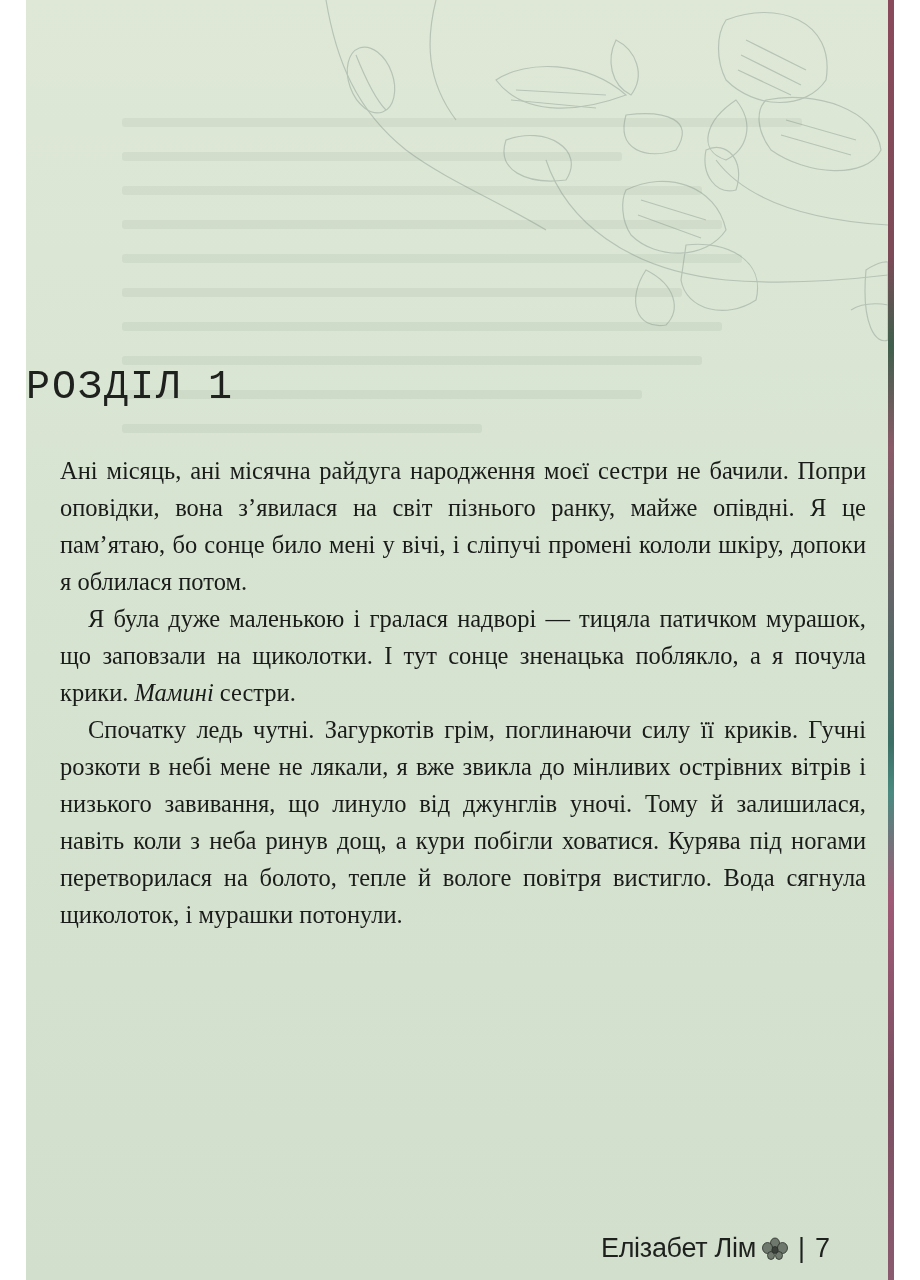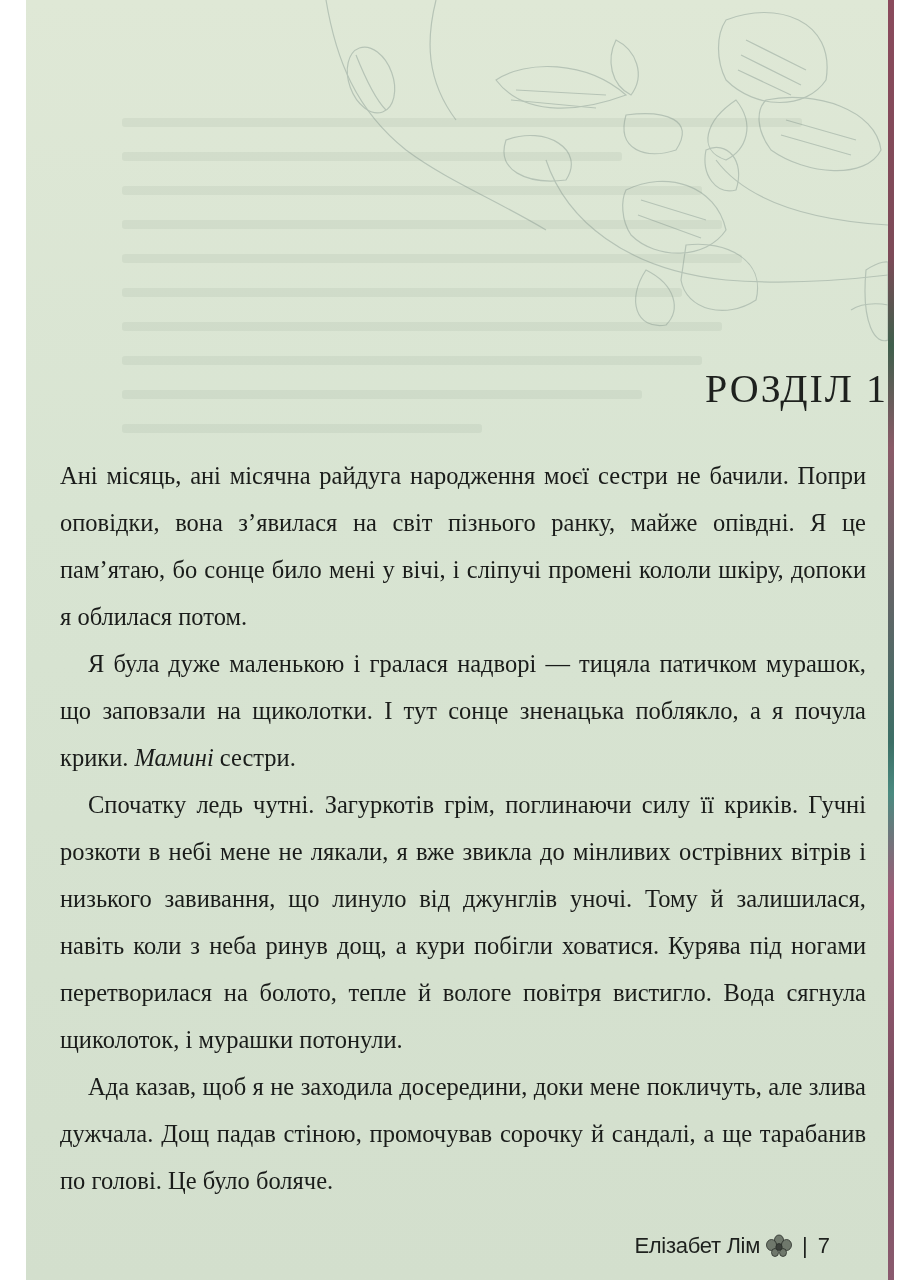--- a/index.html
+++ b/index.html
@@ -13,35 +13,35 @@
     }
     .edge {
       position: absolute; left: 888px; top: 0; width: 6px; height: 1280px;
       background: linear-gradient(180deg, #8a4a5c 0%, #7d4a58 20%, #3f5f4c 27%, #8a5a68 35%, #3c6f66 58%, #4a8a80 62%, #a05a76 70%, #7a4f60 85%, #8a5a6e 100%);
     }
     .orchids { position: absolute; left: 0; top: 0; pointer-events: none; }
     .ghost-line {
       position: absolute; height: 9px; background: rgba(120,140,120,0.10); border-radius: 3px;
     }
     .chapter-title {
-      position: absolute; left: 0; width: 862px; top: 338px; text-align: right;
-      font-family: Liberation Serif, serif; font-weight: normal;
+      position: absolute; left: 0; width: 862px; top: 338px; text-align: left;
+      font-family: Liberation Mono, monospace; font-weight: normal;
       font-size: 40px; letter-spacing: 2px; color: #1e211e;
     }
     .body-text {
       position: absolute; left: 34px; top: 452px; width: 806px;
-      font-family: "Liberation Serif", serif; font-size: 24.5px; line-height: 47px;
+      font-family: "Liberation Serif", serif; font-size: 24.5px; line-height: 37px;
       color: #1a1c1a; text-align: justify;
     }
     .body-text p { margin: 0 0 0 0; text-indent: 28px; text-align-last: left; }
     .body-text p.first { text-indent: 0; }
     .body-text em { font-style: italic; }
     .footer {
       position: absolute; right: 58px; top: 1233px;
-      font-family: "Liberation Sans", sans-serif; font-size: 22px; color: #1e211e;
+      font-family: "Liberation Sans", sans-serif; font-size: 27px; color: #1e211e;
       display: flex; align-items: center; gap: 6px; white-space: nowrap; margin-left: 20px;
     }
     .footer .author { font-family: "Liberation Sans", sans-serif; letter-spacing: -0.3px; }
     .footer .title { letter-spacing: 0.5px; }
     .footer .sep { margin: 0 4px; }
     .footer .orchid-icon { width: 26px; height: 24px; display: inline-block; }
   </style>
 </head>
 <body>
 
@@ -98,23 +98,20 @@
   <div class="body-text">
     <p class="first">
       <span>Ані місяць, ані місячна райдуга народження моєї сестри не бачили. Попри оповідки, вона з’явилася на світ пізнього ранку, майже опівдні. Я це пам’ятаю, бо сонце било мені у вічі, і сліпучі промені кололи шкіру, допоки я облилася потом.</span>
     </p>
     <p>
       <span>Я була дуже маленькою і гралася надворі — тицяла патичком мурашок, що заповзали на щиколотки. І тут сонце зненацька поблякло, а я почула крики. </span><em>Мамині</em><span> сестри.</span>
     </p>
     <p>
       <span>Спочатку ледь чутні. Загуркотів грім, поглинаючи силу її криків. Гучні розкоти в небі мене не лякали, я вже звикла до мінливих острівних вітрів і низького завивання, що линуло від джунглів уночі. Тому й залишилася, навіть коли з неба ринув дощ, а кури побігли ховатися. Курява під ногами перетворилася на болото, тепле й вологе повітря вистигло. Вода сягнула щиколоток, і мурашки потонули.</span>
     </p>
-    <p>
-      <span>Ада казав, щоб я не заходила досередини, доки мене покличуть, але злива дужчала. Дощ падав стіною, промочував сорочку й сандалі, а ще тарабанив по голові. Це було боляче.</span>
-    </p>
   </div>
 
   <div class="footer">
     <span class="author">Елізабет Лім</span>
     <svg class="orchid-icon" viewBox="0 0 26 24">
       <g fill="#6f786c" stroke="#2a2e2a" stroke-width="0.8">
         <ellipse cx="13" cy="6" rx="4.5" ry="5"></ellipse>
         <ellipse cx="5.5" cy="11" rx="5" ry="5.5"></ellipse>
         <ellipse cx="20.5" cy="11" rx="5" ry="5.5"></ellipse>
         <ellipse cx="9" cy="18.5" rx="3.5" ry="4"></ellipse>

